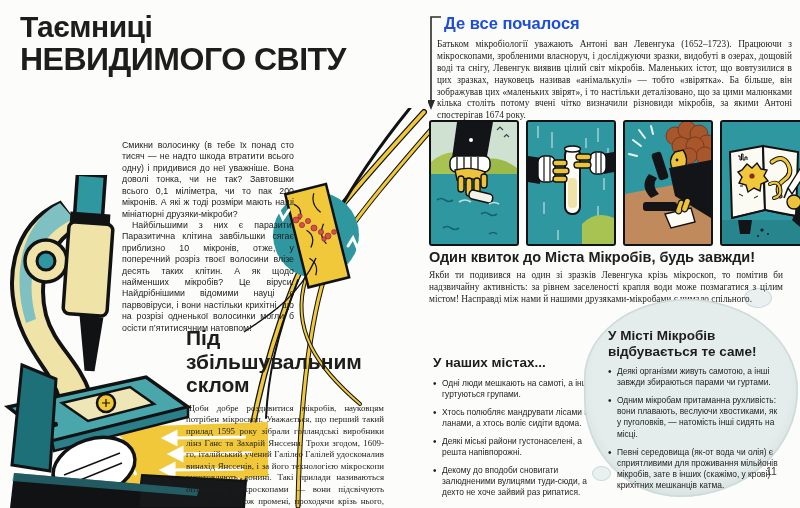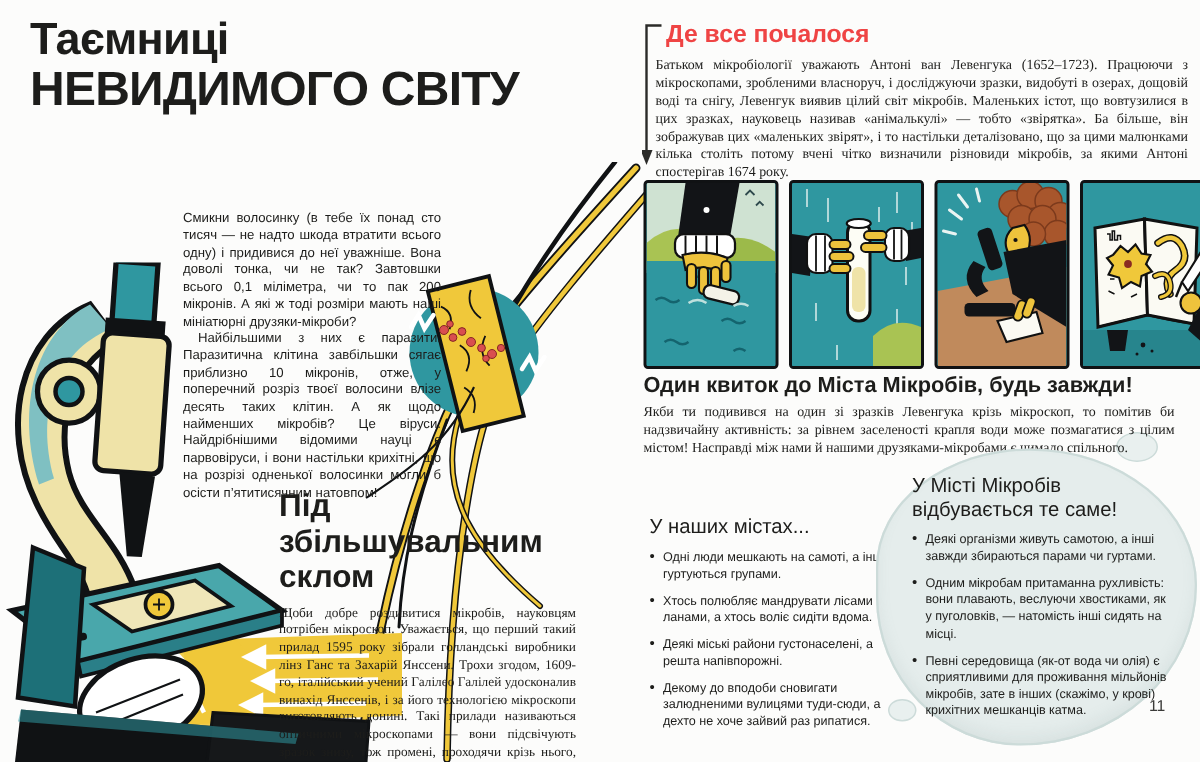--- a/index.html
+++ b/index.html
@@ -14,28 +14,28 @@
   .title .t2{font-size:32px;}
   .intro{left:20px;top:88px;width:302px;font-size:11.5px;font-weight:bold;line-height:1.32;}
   .col1{left:122px;top:140px;width:172px;font-size:8.8px;line-height:1.3;text-align:justify;}
   .col1 p{margin:0;}
   .col1 p+p{text-indent:10px;}
   .sect{left:186px;top:326px;width:198px;}
   .sect h3{margin:0 0 6px 0;font-size:21px;line-height:1.12;font-weight:bold;}
   .serif{font-family:"Liberation Serif",serif;}
   .sect .body{font-size:8.9px;line-height:1.31;text-align:justify;}
   
-  .hist-head{left:444px;top:14px;font-size:16.5px;font-weight:bold;color:#ef4444;}
+  .hist-head{left:444px;top:14px;font-size:16.5px;font-weight:bold;color:#1d4ed8;}
   .hist-body{left:437px;top:39px;width:355px;font-size:9.3px;line-height:1.28;text-align:justify;}
   .comic{left:429px;top:120px;display:flex;gap:7px;}
   .panel{width:86px;height:122px;border:2px solid #101214;border-radius:3px;overflow:hidden;background:#2f97a0;}
   .ticket-head{left:429px;top:249px;font-size:14.5px;font-weight:bold;}
   .ticket-body{left:429px;top:270px;width:354px;font-size:9.3px;line-height:1.28;text-align:justify;}
   .city{left:433px;top:343px;width:168px;}
-  .city h3,.cloud h3{margin:0 0 7px 0;font-size:13.5px;font-weight:normal;line-height:1.15;}
+  .city h3,.cloud h3{margin:12px 0 7px 0;font-size:13.5px;font-weight:bold;line-height:1.15;}
   ul.bullets{margin:0;padding:0;list-style:none;font-size:8.4px;line-height:1.32;}
   ul.bullets li{position:relative;padding-left:9px;margin-bottom:7px;}
   ul.bullets li::before{content:"•";position:absolute;left:0;top:-1px;font-size:10px;}
   .cloud{left:584px;top:299px;width:214px;height:198px;background:#e5edec;
          border-radius:48% 52% 55% 45% / 40% 46% 54% 50%;
          box-shadow:inset 0 0 0 1.5px #ccdbd9, inset 0 -6px 10px rgba(120,150,148,.12);}
   .cloud-inner{padding:17px 18px 8px 24px;}
   .bubble{position:absolute;background:#e9f0ef;border:1.5px solid #ccdbd9;border-radius:50%;}
   .b1{left:744px;top:288px;width:26px;height:18px;}
   .b2{left:592px;top:466px;width:17px;height:13px;}

